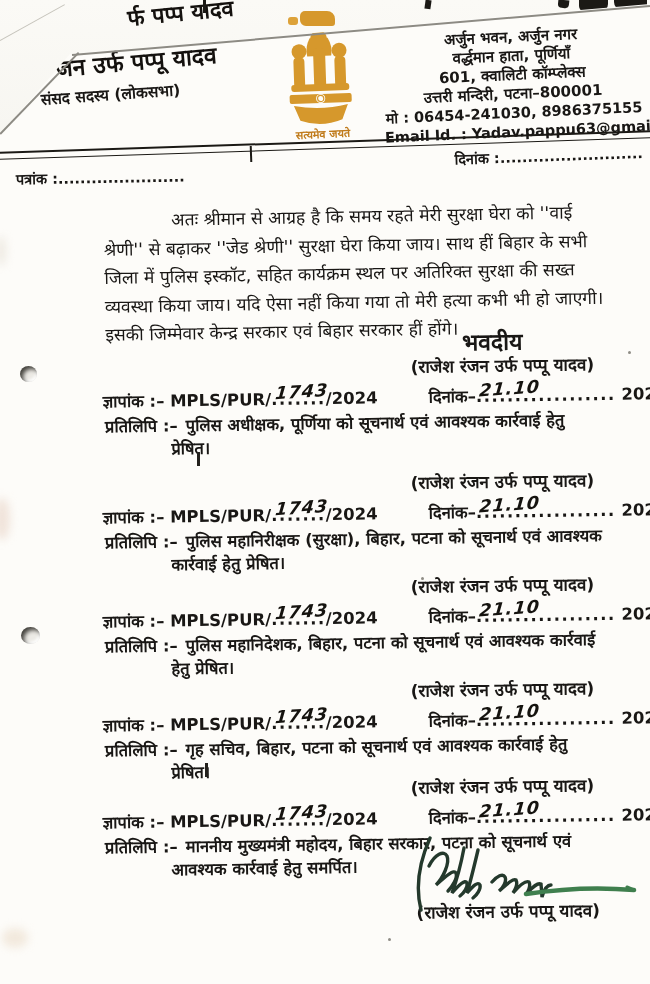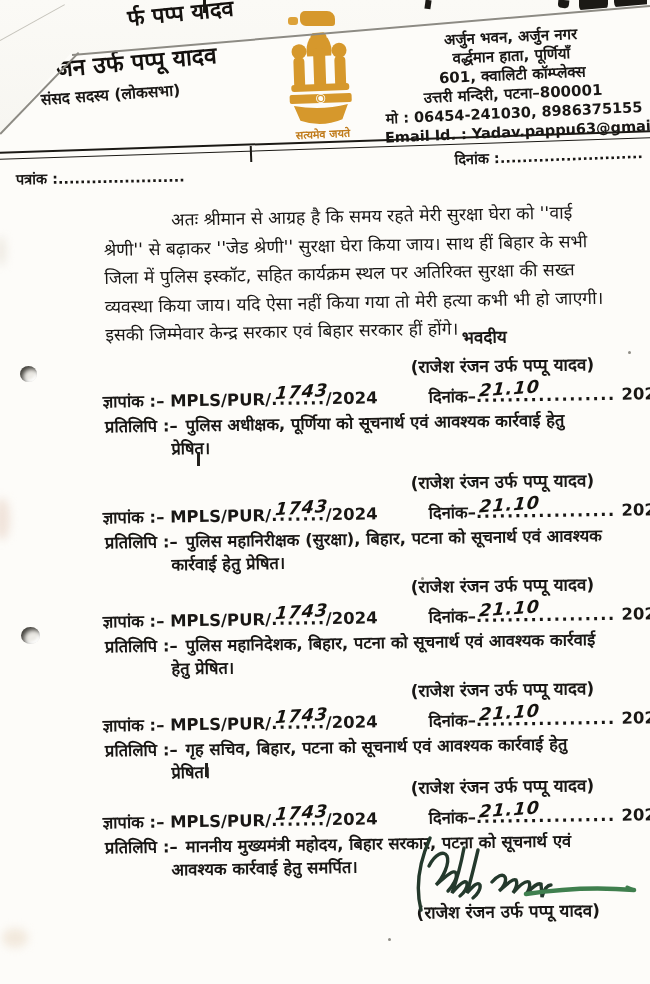--- a/index.html
+++ b/index.html
@@ -42,21 +42,21 @@
     transform:rotate(-1.9deg);transform-origin:left center;}
   .rule-tick{position:absolute;left:250px;top:146px;width:2.2px;height:16px;background:#1b1915;transform:rotate(-2deg);}
   .dinank-top{position:absolute;right:8px;top:142px;font-size:14.5px;font-weight:bold;
     transform:rotate(-2deg);transform-origin:right top;}
   .patrank{position:absolute;left:16px;top:167px;font-size:14.5px;font-weight:bold;transform:rotate(-1deg);}
   
   .body-par{position:absolute;left:103px;top:207px;width:548px;font-size:17.5px;
     line-height:28.5px;transform:rotate(-1.05deg);transform-origin:left top;}
   .body-par .ln{white-space:nowrap;}
   .body-par .ln1{padding-left:68px;}
-  .closing{position:absolute;left:462px;top:325px;font-size:17px;font-weight:bold;transform:rotate(-1deg);}
+  .closing{position:absolute;left:462px;top:325px;font-size:23px;font-weight:bold;transform:rotate(-1deg);}
   
   .sec{position:absolute;left:0;width:650px;transform:rotate(-0.85deg);transform-origin:left top;
     font-size:16.5px;font-weight:bold;line-height:23px;}
   .sec-sign{text-align:right;padding-right:56px;font-size:17px;margin-bottom:7px;}
   .sec-memo{padding-left:102px;position:relative;white-space:nowrap;}
   .sec-date{position:absolute;left:428px;top:0;white-space:nowrap;}
   .sec-copy{padding-left:104px;margin-top:2px;}
   .copy-l2{margin-left:66px;}
   .copy-label{margin-right:8px;}
   

